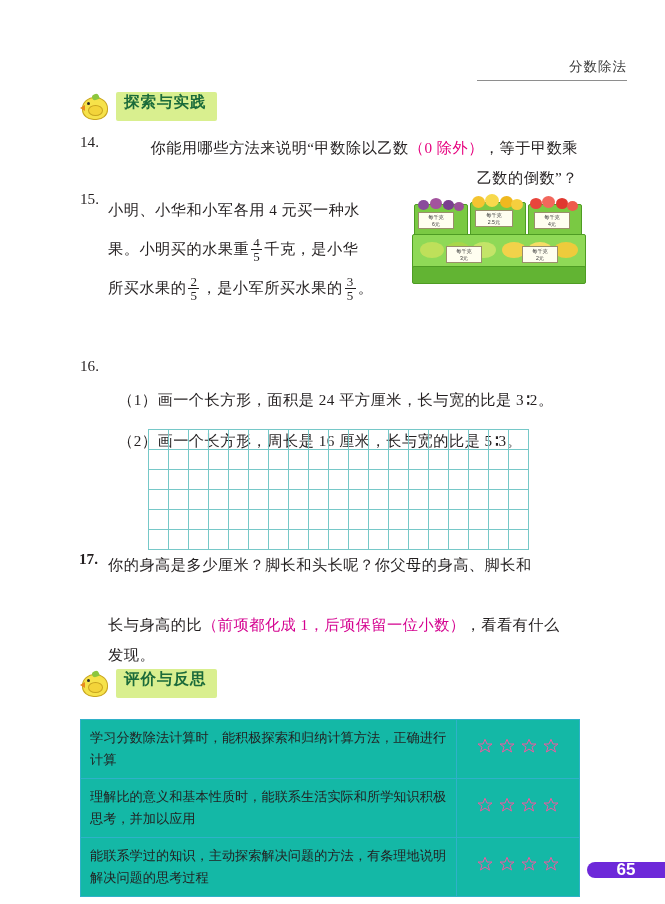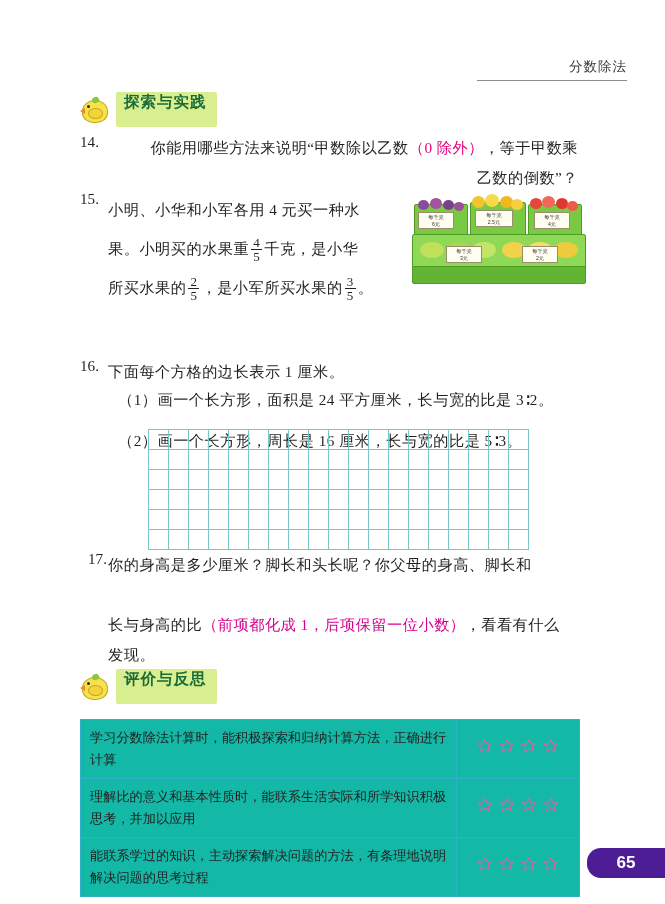--- a/index.html
+++ b/index.html
@@ -27,21 +27,21 @@
   
   .section-title {
     position:absolute; left:80px;
     display:flex; align-items:center; gap:8px;
   }
   .sec-bar {
     background:#d9ef8f;
     height:21px;
     border-radius:2px;
     display:flex; align-items:center;
-    padding:0 10px 14px 8px;
+    padding:0 10px 8px 8px;
   }
   .sec-bar span {
     font-size:15.5px; font-weight:bold; color:#1b6b3a;
     letter-spacing:1px;
     font-family:"Liberation Sans", sans-serif;
   }
   .chick {
     width:28px; height:26px; position:relative; flex:0 0 auto;
   }
   .chick .body {
@@ -127,21 +127,21 @@
   }
   .star {
     display:inline-block; width:16px; height:16px; margin:0 3px;
     position:relative;
   }
   .star svg { display:block; }
 
   
   .pagenum {
     position:absolute; right:0px; bottom:26px;
-    width:78px; height:30px; background:#4c1d95;
+    width:78px; height:16px; background:#6d28d9;
     border-radius:14px 0 0 14px;
     color:#fff; font-size:17px; font-weight:bold;
     display:flex; align-items:center; justify-content:center;
     font-family:"Liberation Sans", sans-serif;
   }
 </style>
 </head>
 <body>
 
 <div class="page">
@@ -220,23 +220,20 @@
       <div>每千克</div>
       <div>3元</div>
     </div>
     <div class="tag" style="left:112px;top:56px; width:34px;">
       <div>每千克</div>
       <div>2元</div>
     </div>
   </div>
 
   <div class="num" style="left:80px; top:357px;">16.</div>
-  <div class="txt-blk" style="left:108px; top:357px; width:480px;">
-    <span>下面每个方格的边长表示 1 厘米。</span>
-  </div>
   <div class="txt-blk" style="left:118px; top:385px; width:490px;">（1）画一个长方形，面积是 24 平方厘米，长与宽的比是 3∶2。</div>
   <div class="txt-blk" style="left:118px; top:426px; width:490px;">（2）画一个长方形，周长是 16 厘米，长与宽的比是 5∶3。</div>
 
   <div class="grid-wrap">
     <table class="grid">
       <tbody id="grid-body">
           <tr>
             <td></td>
             <td></td>
             <td></td>
@@ -359,21 +356,21 @@
             <td></td>
             <td></td>
             <td></td>
             <td></td>
             <td></td>
           </tr>
         </tbody>
     </table>
   </div>
 
-  <div class="num" style="left:88px; top:550px;">17.</div>
+  <div class="num" style="left:79px; top:550px;font-weight:bold;">17.</div>
   <div class="txt-blk" style="left:108px; top:550px; width:480px;">
     <span>你的身高是多少厘米？脚长和头长呢？你父母的身高、脚长和</span><br>
     <br>
     <span>长与身高的比</span><span class="magenta">（前项都化成 1，后项保留一位小数）</span><span>，看看有什么</span><br>
     <span>发现。</span>
   </div>
 
   <div class="section-title" style="top:669px;">
     <div class="chick">
       <div class="body"></div>

